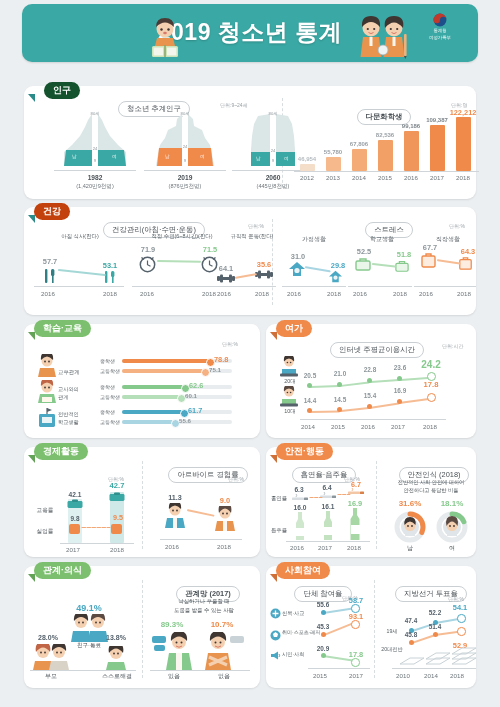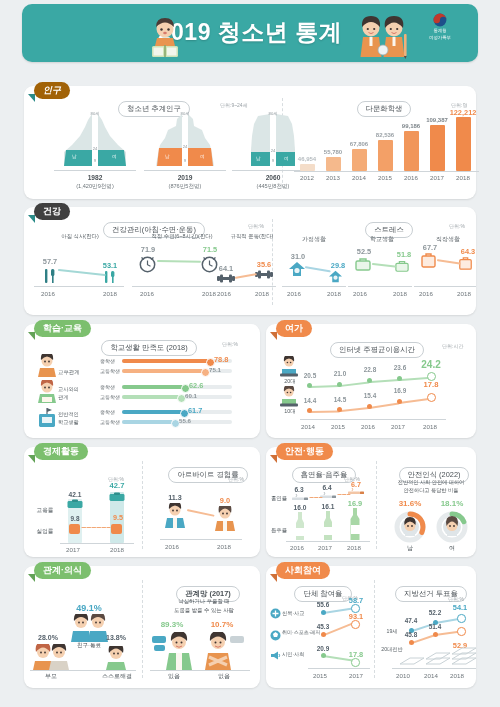--- a/index.html
+++ b/index.html
@@ -115,21 +115,21 @@
       <svg width="14" height="14" viewBox="0 0 24 24" style="display:block;margin:0 auto">
         <circle cx="12" cy="12" r="11" fill="#1e4f8a"></circle>
         <path d="M1 12 a11 11 0 0 1 22 0 a5.5 5.5 0 0 0 -11 0 a5.5 5.5 0 0 1 -11 0z" fill="#c0392b"></path>
       </svg>
       <div class="g-txt">통계청</div>
       <div class="g-txt">여성가족부</div>
     </div>
   </div>
 
   <div class="card" style="left:24px;top:86px;width:452px;height:113px;">
-    <div class="badge" style="left:10px;top:-4px;background:#a16207;font-style:italic;">인구</div>
+    <div class="badge" style="left:20px;top:-4px;background:#14532d;">인구</div>
     <div class="badge-tail" style="left:4px;top:8px;border-top:8px solid #2b8b88;"></div>
 
     <div class="title-wrap" style="left:40px;top:11px;width:180px;">
       <span class="chart-title">청소년 추계인구</span>
     </div>
     <div class="unit" style="left:196px;top:16px;">단위:9~24세</div>
     <div class="vdivider" style="left:258px;top:12px;height:90px;"></div>
 
     <div class="pyr" style="left:34px;top:26px;width:74px;height:56px;">
       <svg width="74" height="56" viewBox="0 0 74 56">
@@ -178,21 +178,21 @@
       <div style="position:absolute;left:28px;top:-1px;font-size:4.2px;color:#8d969b;text-align:center;width:18px;line-height:1.2;">80세</div>
       <div style="position:absolute;left:30px;top:36px;font-size:4.2px;color:#8d969b;width:14px;text-align:center;">24</div>
       <div style="position:absolute;left:30px;top:46px;font-size:4.2px;color:#8d969b;width:14px;text-align:center;">9</div>
       <div style="position:absolute;left:20px;top:44px;font-size:4.6px;color:#ffffff;">남</div>
       <div style="position:absolute;left:48px;top:44px;font-size:4.6px;color:#ffffff;">여</div>
     </div>
     <div class="axis-line" style="left:208px;top:84px;width:82px;"></div>
     <div class="pyr-name" style="left:208px;top:88px;width:82px;">2060</div>
     <div class="pyr-sub" style="left:202px;top:97px;width:94px;">(445만8천명)</div>
 
-    <div class="title-wrap" style="left:305px;top:11px;width:110px;">
+    <div class="title-wrap" style="left:305px;top:19px;width:110px;font-weight:bold;">
       <span class="chart-title">다문화학생</span>
     </div>
     <div class="unit" style="left:427px;top:16px;">단위:명</div>
 
     <div class="val" style="left:266px;top:70px;width:34px;color:#b5bbbf;font-size:6px;">46,954</div>
     <div class="bar" style="left:276px;top:78px;width:15px;height:7px;background:#f4ddc9;"></div>
     <div class="tick" style="left:266px;top:88px;width:34px;">2012</div>
 
     <div class="val" style="left:292px;top:63px;width:34px;color:#9aa1a6;font-size:6px;">55,780</div>
     <div class="bar" style="left:302px;top:71px;width:15px;height:14px;background:#f5b98c;"></div>
@@ -214,21 +214,21 @@
     <div class="bar" style="left:406px;top:39px;width:15px;height:46px;background:#f08a4b;"></div>
     <div class="tick" style="left:396px;top:88px;width:34px;">2017</div>
 
     <div class="val" style="left:419px;top:22px;width:40px;color:#f08a4b;font-size:7.4px;">122,212</div>
     <div class="bar" style="left:432px;top:31px;width:15px;height:54px;background:#f08a4b;"></div>
     <div class="tick" style="left:422px;top:88px;width:34px;">2018</div>
     <div class="axis-line" style="left:270px;top:85px;width:185px;"></div>
   </div>
 
   <div class="card" style="left:24px;top:207px;width:452px;height:108px;">
-    <div class="badge" style="left:10px;top:-4px;background:#404040;">건강</div>
+    <div class="badge" style="left:10px;top:-4px;background:#c2410c;">건강</div>
     <div class="badge-tail" style="left:4px;top:8px;border-top:8px solid #2b8b88;"></div>
 
     <div class="title-wrap" style="left:35px;top:11px;width:190px;">
       <span class="chart-title">건강관리(아침·수면·운동)</span>
     </div>
     <div class="unit" style="left:224px;top:16px;">단위:%</div>
     <div class="vdivider" style="left:248px;top:12px;height:86px;"></div>
 
     <div class="cap" style="left:8px;top:26px;width:96px;font-size:5.4px;">아침 식사(한다)</div>
     <div class="val" style="left:12px;top:50px;width:28px;color:#8d969b;">57.7</div>
@@ -341,23 +341,20 @@
     <div class="seg" style="left:413px;top:52px;width:24px;background:#f6bc94;transform:rotate(9deg);"></div>
     <div class="axis-line" style="left:390px;top:79px;width:62px;"></div>
     <div class="tick" style="left:386px;top:83px;width:32px;">2016</div>
     <div class="tick" style="left:424px;top:83px;width:32px;">2018</div>
   </div>
 
   <div class="card" style="left:24px;top:324px;width:236px;height:114px;">
     <div class="badge" style="left:10px;top:-4px;background:#7cbf6e;">학습·교육</div>
     <div class="badge-tail" style="left:4px;top:8px;border-top:8px solid #63a257;"></div>
 
-    <div class="title-wrap" style="left:60px;top:12px;width:130px;">
-      <span class="chart-title">학교생활 만족도 (2018)</span>
-    </div>
     <div class="unit" style="left:198px;top:17px;">단위:%</div>
 
     <svg style="position:absolute;left:12px;top:30px;" width="22" height="24" viewBox="0 0 22 24">
       <circle cx="11" cy="7" r="5.5" fill="#f5d0b0"></circle>
       <path d="M5 6 q6 -7 12 0 q1 -8 -6 -8 q-7 0 -6 8z" fill="#3f3531"></path>
       <circle cx="9" cy="7.5" r="0.9" fill="#3d3330"></circle>
         <circle cx="13" cy="7.5" r="0.9" fill="#3d3330"></circle>
       <path d="M4 14 h14 l2 9 h-18z" fill="#e8944f"></path>
     </svg>
     <div class="cap" style="left:34px;top:45px;width:40px;font-size:5.4px;text-align:left;">교우관계</div>
@@ -588,21 +585,21 @@
     <svg style="position:absolute;left:82px;top:61px;" width="15" height="33" viewBox="0 0 15 33">
       <path d="M5 0 h4 v7 l2.5 4 v21 h-9 v-21 l2.5 -4z" fill="#a8d7a6"></path>
       <rect x="3" y="17" width="9" height="9" fill="#ffffff"></rect>
     </svg>
     <div class="axis-line" style="left:20px;top:94px;width:84px;"></div>
     <div class="tick" style="left:18px;top:97px;width:26px;">2016</div>
     <div class="tick" style="left:46px;top:97px;width:26px;">2017</div>
     <div class="tick" style="left:75px;top:97px;width:26px;">2018</div>
 
     <div class="title-wrap" style="left:130px;top:16px;width:76px;">
-      <span class="chart-title">안전인식 (2022)</span>
+      <span class="chart-title">안전인식 (2018)</span>
     </div>
     <div class="cap" style="left:118px;top:32px;width:94px;font-size:5.2px;color:#4a5156;">전반적인 사회 안전에 대하여</div>
     <div class="cap" style="left:118px;top:40px;width:94px;font-size:5.2px;color:#4a5156;">안전하다고 응답한 비율</div>
 
     <div class="val" style="left:126px;top:52px;width:36px;color:#f08a4b;font-size:8px;">31.6%</div>
     <svg style="position:absolute;left:128px;top:64px;" width="32" height="32" viewBox="0 0 32 32">
       <circle cx="16" cy="16" r="13" fill="none" stroke="#e6eaec" stroke-width="5"></circle>
       <circle cx="16" cy="16" r="13" fill="none" stroke="#f08a4b" stroke-width="5" stroke-dasharray="25.8 81.7" stroke-linecap="round" transform="rotate(-90 16 16)"></circle>
       <circle cx="16" cy="16" r="9" fill="#dfe5e8"></circle>
       <circle cx="16" cy="14.5" r="5.5" fill="#f5d0b0"></circle>

